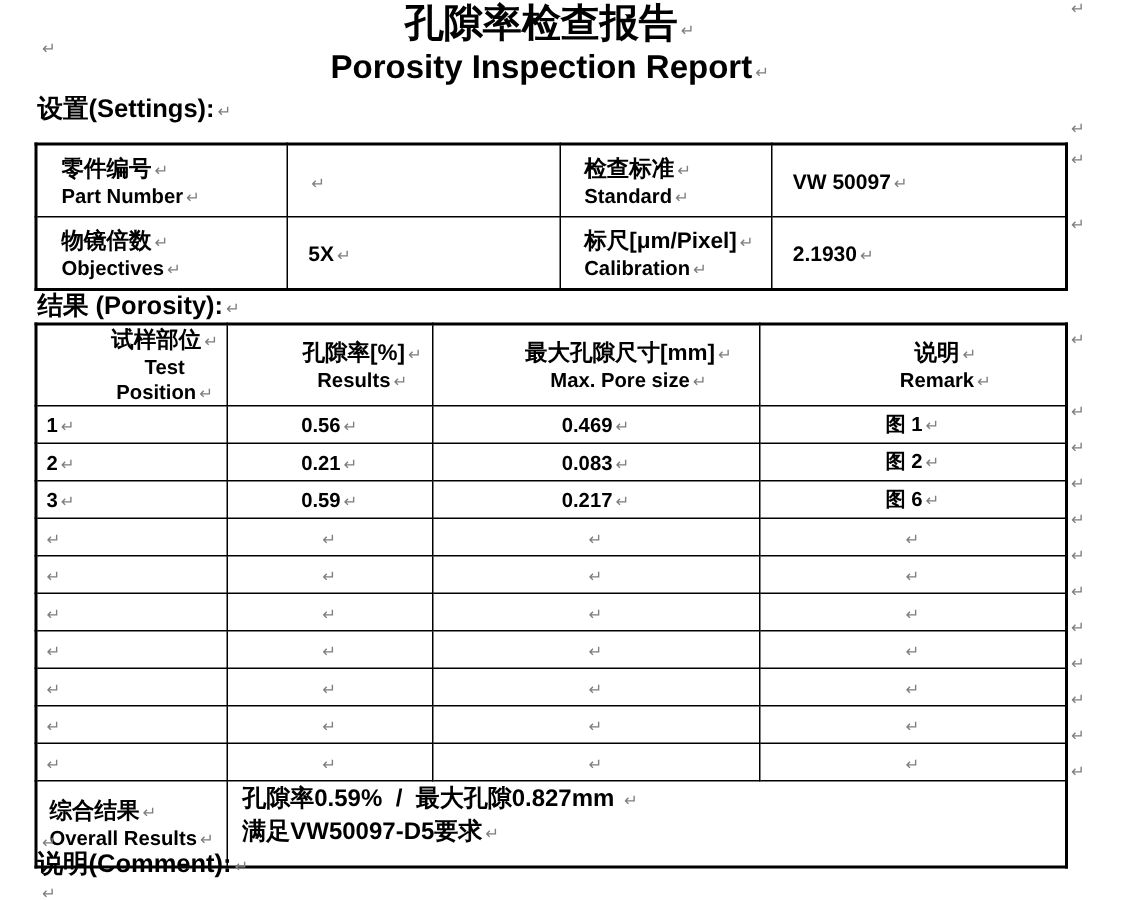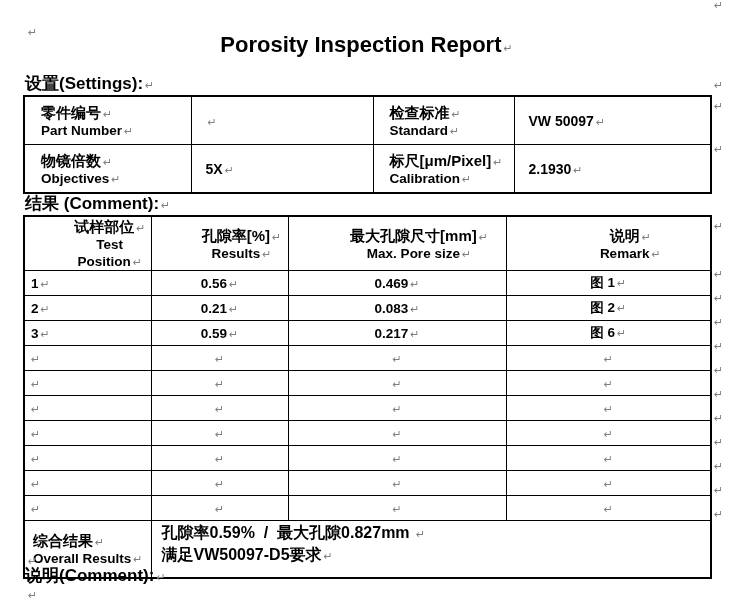--- a/index.html
+++ b/index.html
@@ -46,23 +46,24 @@
 </style>
 </head>
 <body>
 
 <div class="page">
 
   <span class="mark abs" style="left:28px;top:27px">↵</span>
   <span class="mark abs" style="left:714px;top:0px">↵</span>
   <span class="mark abs" style="left:714px;top:80px">↵</span>
 
+  <div class="title-cn"><span>孔隙率检查报告</span><span class="mark inline">↵</span></div>
   <div class="title-en"><span>Porosity Inspection Report</span><span class="mark inline">↵</span></div>
 
-  <div class="sec-head" style="top:74px"><span>设置(Settings):</span><span class="mark inline">↵</span></div>
+  <div class="sec-head" style="top:63px"><span>设置(Settings):</span><span class="mark inline">↵</span></div>
 
   <div class="tbl-wrap" style="top:95px">
     <table class="settings">
       <colgroup>
           <col style="width:167px">
           <col style="width:182px">
           <col style="width:141px">
           <col style="width:197px">
         </colgroup>
       <tbody>
@@ -89,21 +90,21 @@
           <span class="en"><span>Calibration</span><span class="mark inline">↵</span></span>
         </td>
         <td class="valcell"><span>2.1930</span><span class="mark inline">↵</span></td>
       </tr>
     </tbody>
       </table>
     <span class="mark rowmark" style="top:6px">↵</span>
     <span class="mark rowmark" style="top:49px">↵</span>
   </div>
 
-  <div class="sec-head" style="top:194px"><span>结果 (Comment):</span><span class="mark inline">↵</span></div>
+  <div class="sec-head" style="top:194px"><span>结果 (Porosity):</span><span class="mark inline">↵</span></div>
 
   <div class="tbl-wrap" style="top:215px">
     <table>
       <colgroup>
           <col style="width:127px">
           <col style="width:137px">
           <col style="width:218px">
           <col style="width:205px">
         </colgroup>
       <tbody>

